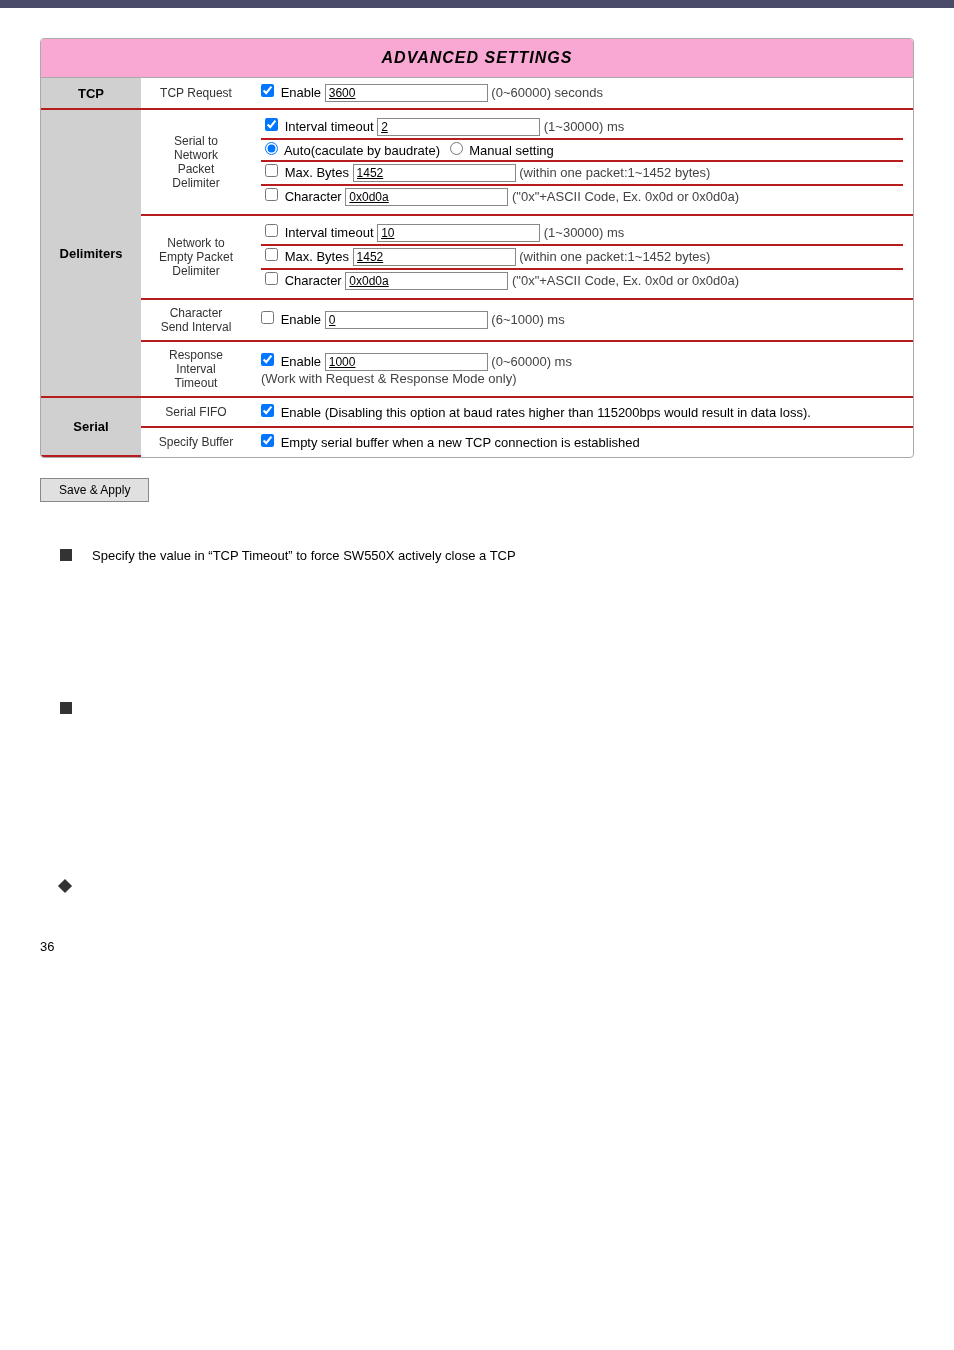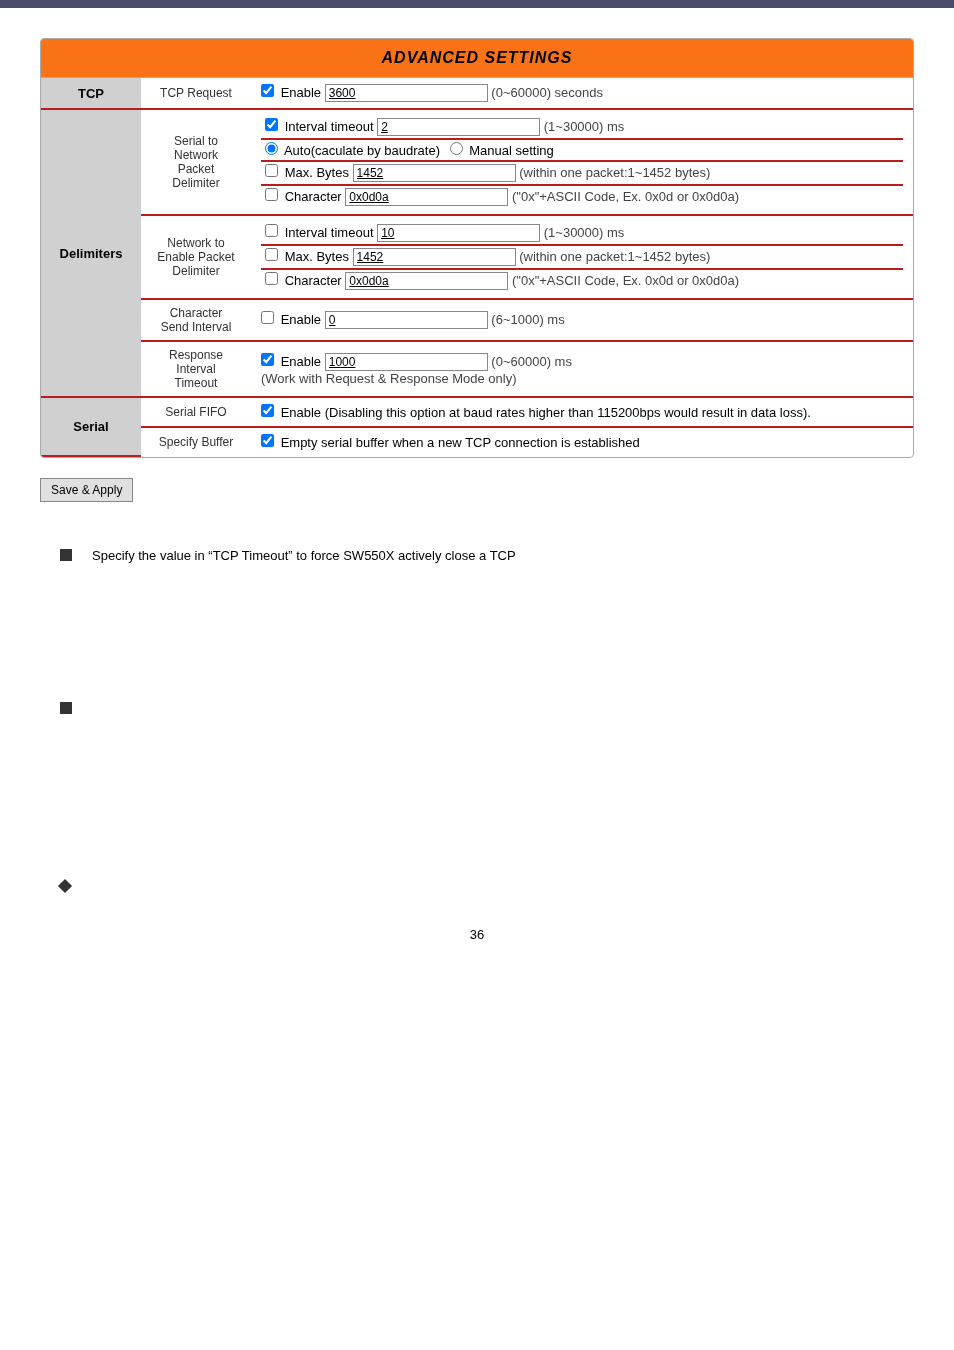--- a/index.html
+++ b/index.html
@@ -24,21 +24,21 @@
       border-radius: 4px;
       overflow: hidden;
       margin-bottom: 20px;
     }
     .settings-title {
       text-align: center;
       font-style: italic;
       font-weight: bold;
       font-size: 16px;
       padding: 10px;
-      background: #f97316;
+      background: #f9a8d4;
       border-bottom: 1px solid #aaa;
       letter-spacing: 1px;
     }
     .settings-table {
       width: 100%;
       border-collapse: collapse;
     }
     .settings-table td {
       padding: 6px 10px;
       vertical-align: middle;
@@ -95,21 +95,21 @@
     .hex-input {
       width: 60px;
     }
     .hint-text {
       color: #444;
       font-size: 13px;
     }
     .save-btn {
       border: 1px solid #888;
       background: #e0e0e0;
-      padding: 4px 10px;
+      padding: 4px 18px;
       font-size: 12px;
       cursor: pointer;
       margin-bottom: 20px;
     }
     .bullet-section {
       margin-top: 25px;
       padding: 0 20px;
     }
     .bullet-item {
       display: flex;
@@ -131,22 +131,21 @@
       transform: rotate(45deg);
       flex-shrink: 0;
       margin-right: 20px;
       margin-top: 2px;
     }
     .bullet-text {
       font-size: 13px;
       line-height: 1.4;
     }
     .page-number {
-      text-align: center;
-      margin-top: 36px;
+      margin-top: 48px;
       font-size: 13px;
     }
   </style>
 </head>
 <body>
 
 <div class="top-bar"></div>
 
 <div class="content-area">
 
@@ -224,21 +223,21 @@
               </td>
             </tr>
           </tbody>
               </table>
         </td>
       </tr>
 
       <tr>
         <td class="subsection-label">
           <span>Network to</span><br>
-          <span>Enable Packet</span><br>
+          <span>Empty Packet</span><br>
           <span>Delimiter</span>
         </td>
         <td class="field-content">
           <table class="inner-table">
             <tbody>
                   <tr>
               <td>
                 <label>
                   <input type="checkbox" style="">
                   <span>Interval timeout</span>

